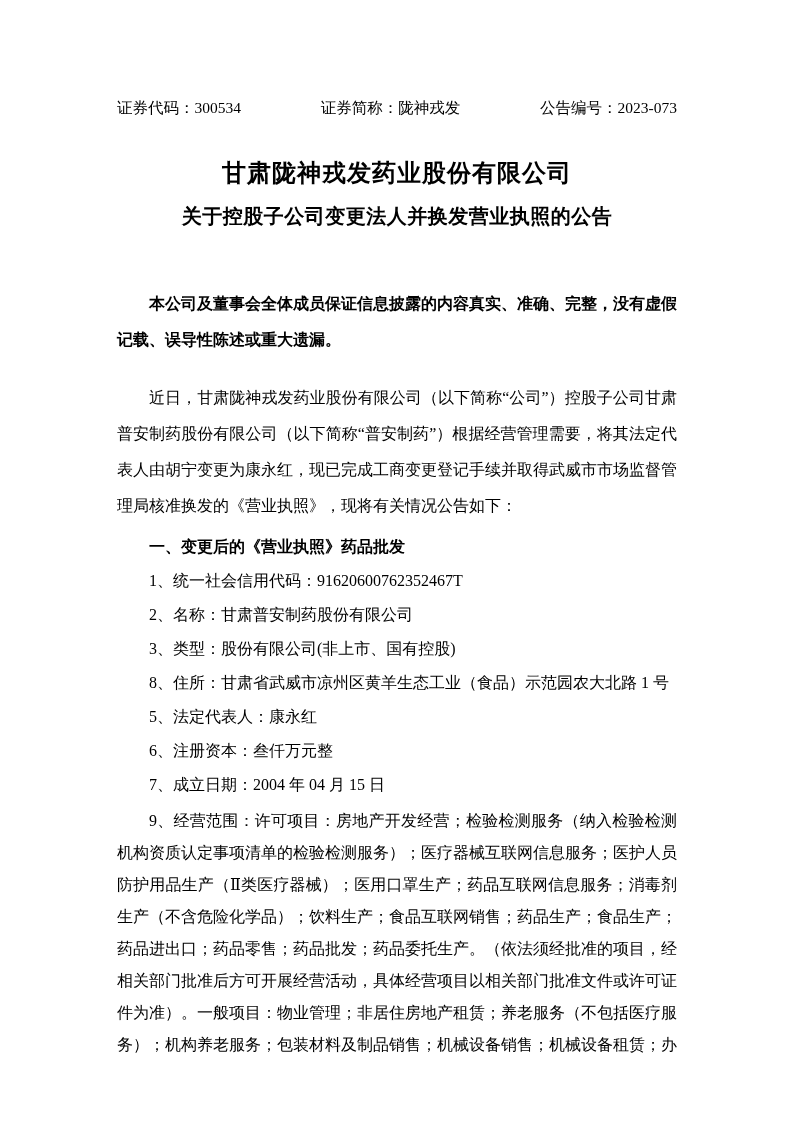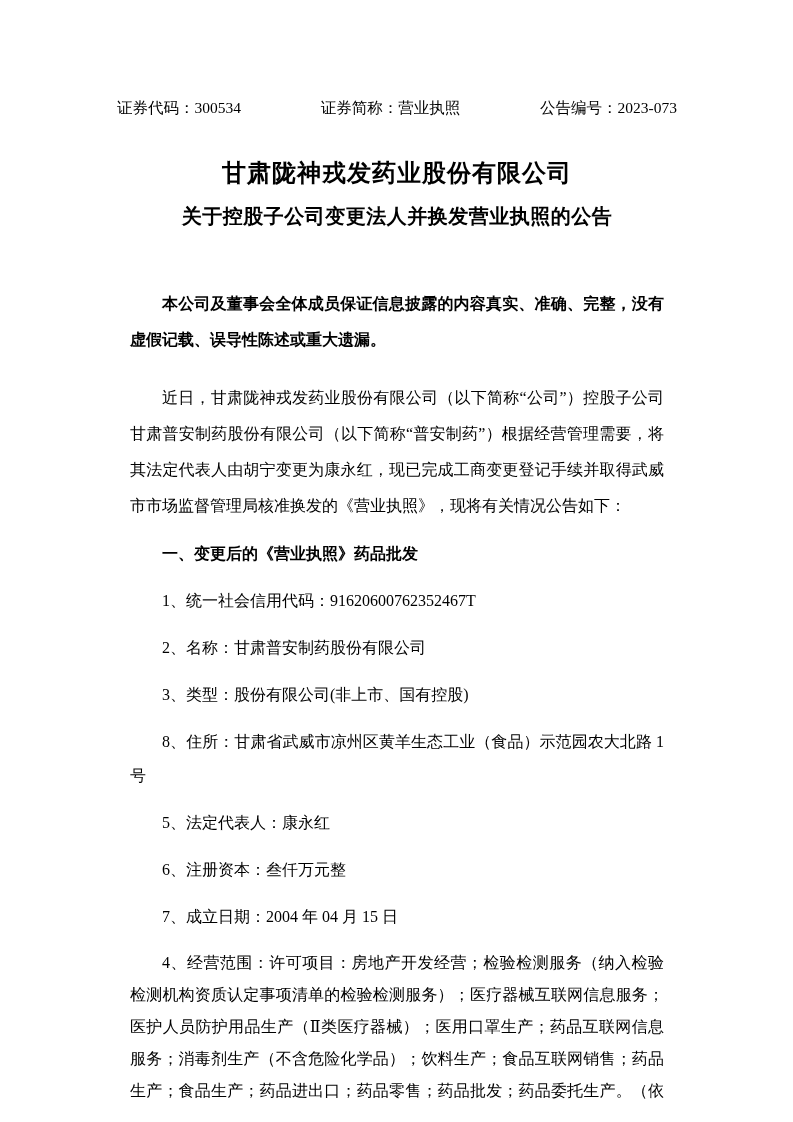--- a/index.html
+++ b/index.html
@@ -38,21 +38,21 @@
   }
   .doc-subtitle {
     margin: 15px 0 0 0;
     text-align: center;
     font-size: 20px;
     line-height: 28px;
     font-weight: bold;
     letter-spacing: 0.5px;
   }
   p {
-    margin: 13px;
+    margin: 0;
     text-align: justify;
   }
   .indent {
     text-indent: 2em;
   }
   .bold {
     font-weight: bold;
   }
   .decl {
     margin-top: 56px;
@@ -74,21 +74,21 @@
     margin-top: 3px;
   }
 </style>
 </head>
 <body>
 
 <div class="page">
 
   <div class="doc-header">
     <span>证券代码：300534</span>
-    <span>证券简称：营业执照</span>
+    <span>证券简称：陇神戎发</span>
     <span>公告编号：2023-073</span>
   </div>
 
   <h1 class="doc-title">甘肃陇神戎发药业股份有限公司</h1>
 
   <h2 class="doc-subtitle">关于控股子公司变更法人并换发营业执照的公告</h2>
 
   <p class="decl indent bold">本公司及董事会全体成员保证信息披露的内容真实、准确、完整，没有虚假记载、误导性陈述或重大遗漏。</p>
 
   <p class="intro indent">近日，甘肃陇神戎发药业股份有限公司（以下简称“公司”）控股子公司甘肃普安制药股份有限公司（以下简称“普安制药”）根据经营管理需要，将其法定代表人由胡宁变更为康永红，现已完成工商变更登记手续并取得武威市市场监督管理局核准换发的《营业执照》，现将有关情况公告如下：</p>
@@ -96,15 +96,15 @@
   <p class="section-heading indent bold">一、变更后的《营业执照》药品批发</p>
 
   <p class="item indent">1、统一社会信用代码：91620600762352467T</p>
   <p class="item indent">2、名称：甘肃普安制药股份有限公司</p>
   <p class="item indent">3、类型：股份有限公司(非上市、国有控股)</p>
   <p class="item indent">8、住所：甘肃省武威市凉州区黄羊生态工业（食品）示范园农大北路 1 号</p>
   <p class="item indent">5、法定代表人：康永红</p>
   <p class="item indent">6、注册资本：叁仟万元整</p>
   <p class="item indent">7、成立日期：2004 年 04 月 15 日</p>
 
-  <p class="scope indent">4、经营范围：许可项目：房地产开发经营；检验检测服务（纳入检验检测机构资质认定事项清单的检验检测服务）；医疗器械互联网信息服务；医护人员防护用品生产（Ⅱ类医疗器械）；医用口罩生产；药品互联网信息服务；消毒剂生产（不含危险化学品）；饮料生产；食品互联网销售；药品生产；食品生产；药品进出口；药品零售；药品批发；药品委托生产。（依法须经批准的项目，经相关部门批准后方可开展经营活动，具体经营项目以相关部门批准文件或许可证件为准）。一般项目：物业管理；非居住房地产租赁；养老服务（不包括医疗服务）；机构养老服务；包装材料及制品销售；机械设备销售；机械设备租赁；办</p>
+  <p class="scope indent">9、经营范围：许可项目：房地产开发经营；检验检测服务（纳入检验检测机构资质认定事项清单的检验检测服务）；医疗器械互联网信息服务；医护人员防护用品生产（Ⅱ类医疗器械）；医用口罩生产；药品互联网信息服务；消毒剂生产（不含危险化学品）；饮料生产；食品互联网销售；药品生产；食品生产；药品进出口；药品零售；药品批发；药品委托生产。（依法须经批准的项目，经相关部门批准后方可开展经营活动，具体经营项目以相关部门批准文件或许可证件为准）。一般项目：物业管理；非居住房地产租赁；养老服务（不包括医疗服务）；机构养老服务；包装材料及制品销售；机械设备销售；机械设备租赁；办</p>
 
 </div>
 
 </body></html>

